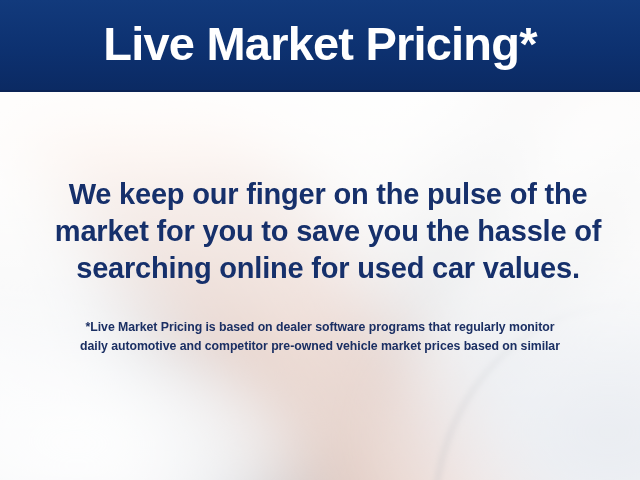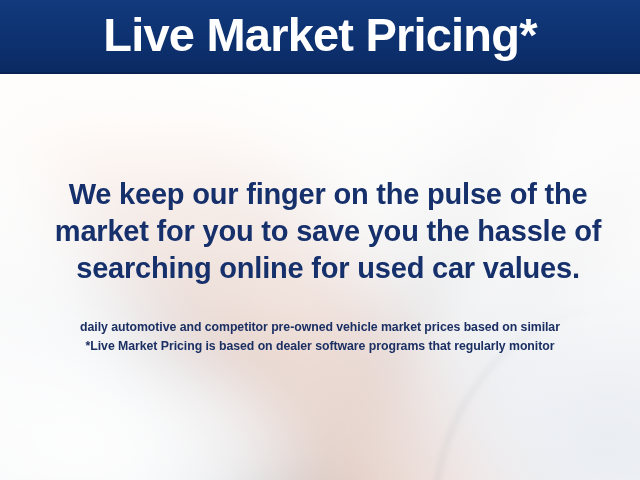--- a/index.html
+++ b/index.html
@@ -112,21 +112,21 @@
         rgba(255,255,255,0.62) 72%,
         rgba(255,255,255,0.56) 100%);
   }
 
   
   .header-band {
     position: absolute;
     left: 0;
     top: 0;
     width: 640px;
-    height: 74px;
+    height: 92px;
     background: #d946ef;
     border-bottom: 2px solid #0a2355;
     box-sizing: border-box;
     display: flex;
     align-items: center;
     justify-content: center;
     z-index: 5;
   }
   .header-band::before {
     content: "";
@@ -211,17 +211,17 @@
     <h1 class="header-title">Live Market Pricing*</h1>
   </div>
 
   <div class="headline">
     <div class="headline-line">We keep our finger on the pulse of the</div>
     <div class="headline-line">market for you to save you the hassle of</div>
     <div class="headline-line">searching online for used car values.</div>
   </div>
 
   <div class="disclaimer">
+    <div class="disclaimer-line">*Live Market Pricing is based on dealer software programs that regularly monitor</div>
     <div class="disclaimer-line">daily automotive and competitor pre-owned vehicle market prices based on similar</div>
-    <div class="disclaimer-line">*Live Market Pricing is based on dealer software programs that regularly monitor</div>
   </div>
 
 </div>
 
 </body></html>

